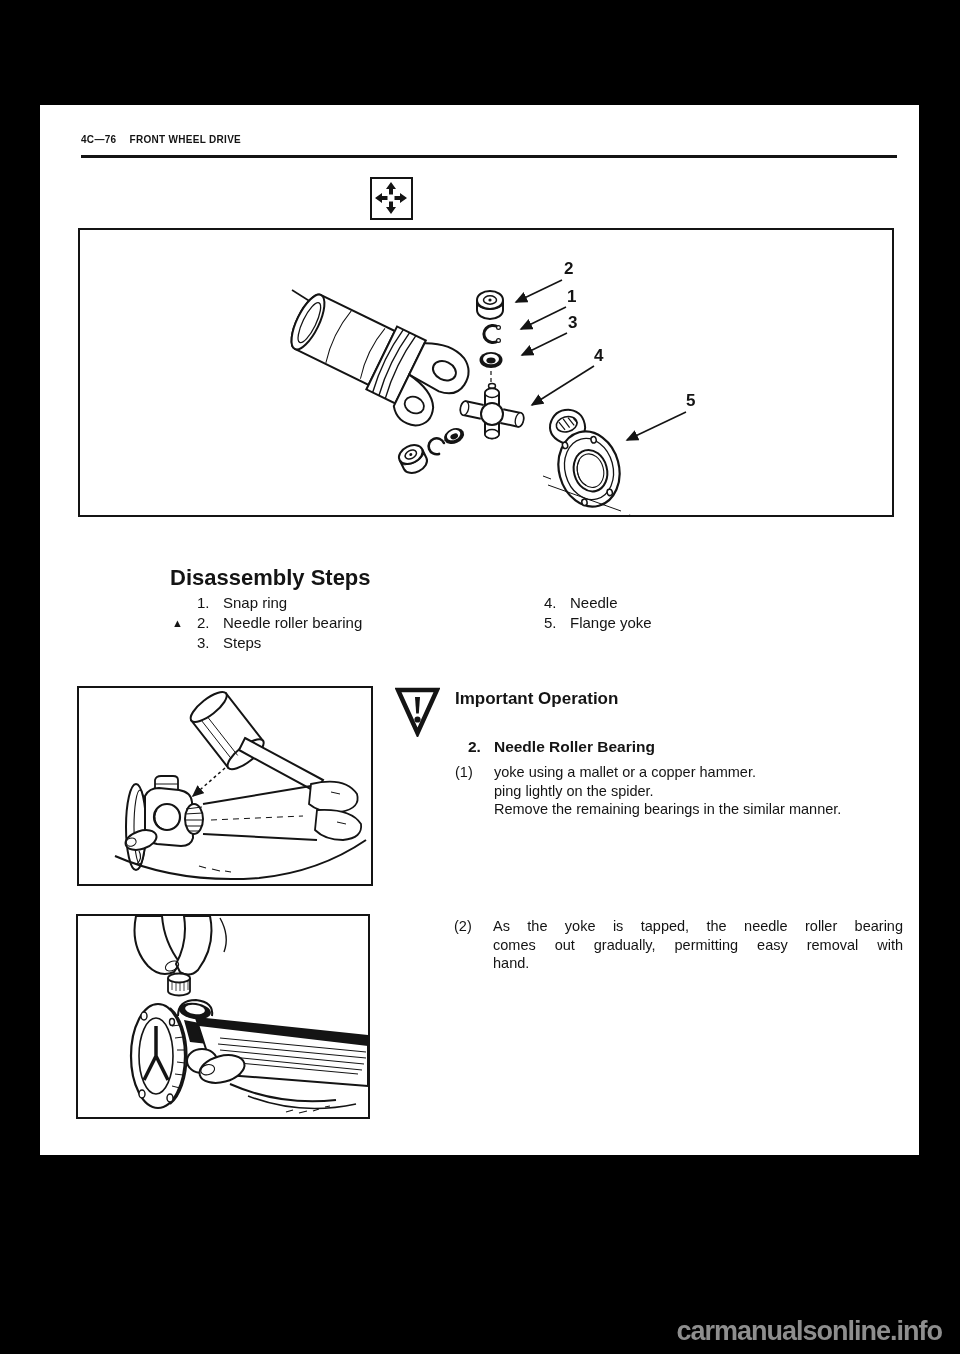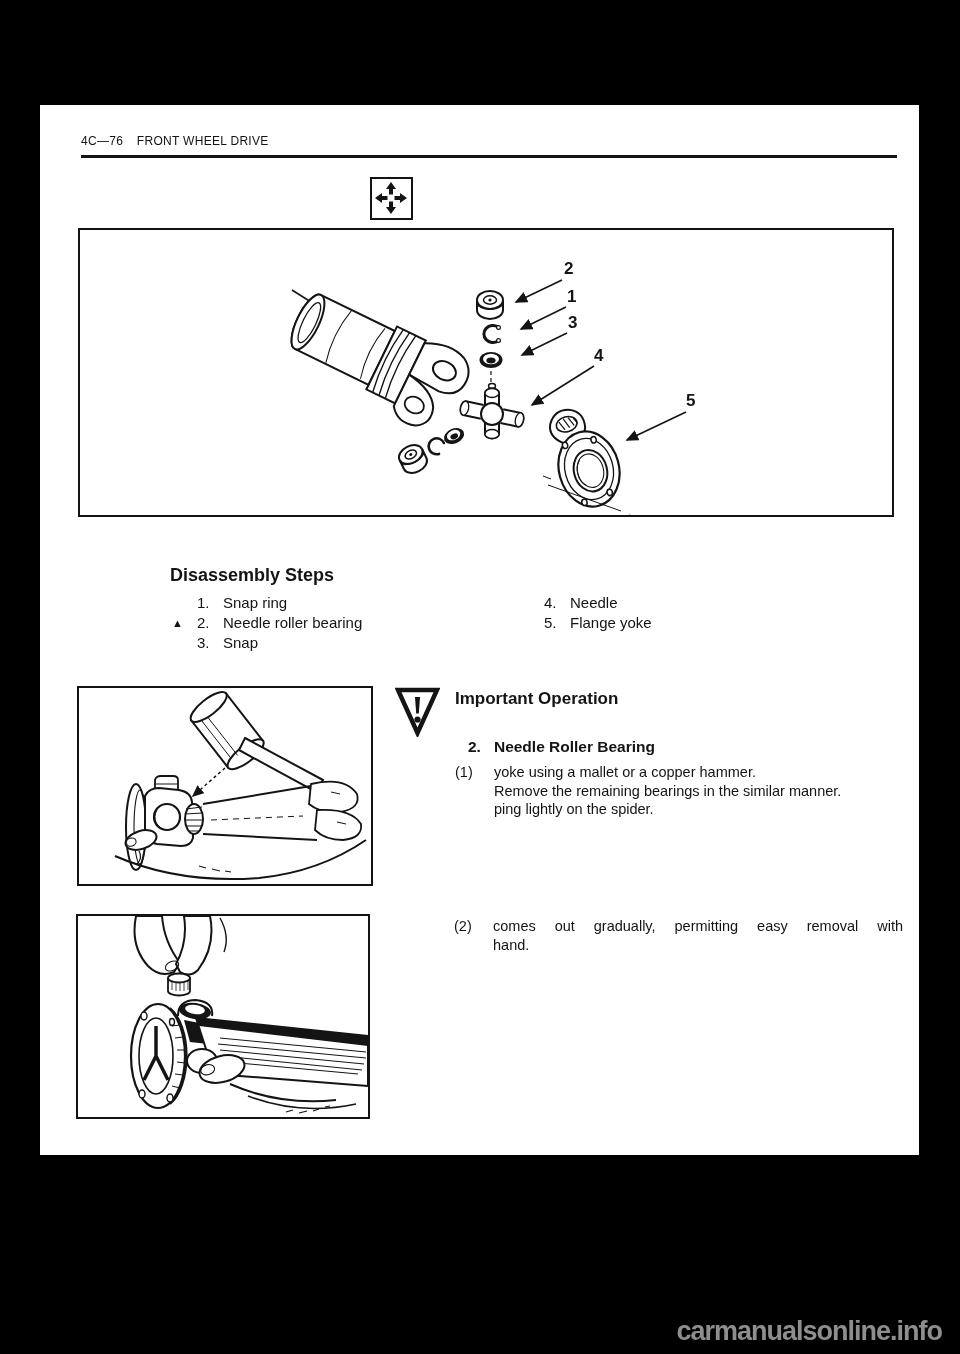--- a/index.html
+++ b/index.html
@@ -7,30 +7,30 @@
     width:960px;height:1354px;position:relative;
     background:#000;overflow:hidden;
     font-family:"Liberation Sans", sans-serif;color:#141414;
   }
   .page{
     position:absolute;left:40px;top:105px;width:879px;height:1050px;
     background:#fff;
   }
   .abs{position:absolute;}
   
-  .hdr{left:41px;top:29px;font-size:12px;font-weight:normal;letter-spacing:.3px;white-space:nowrap;}
+  .hdr{left:41px;top:29px;font-size:10px;font-weight:bold;letter-spacing:.3px;white-space:nowrap;}
   .hdr .code{margin-right:10px;}
   .rule{left:41px;top:50px;width:816px;height:3px;background:#141414;}
   
   .sec-icon{left:330px;top:72px;width:43px;height:43px;border:2.5px solid #141414;box-sizing:border-box;background:#fff;}
   .sec-title{left:388px;top:78px;font-size:26px;font-weight:bold;letter-spacing:.5px;white-space:nowrap;}
   
   .diagram-box{left:38px;top:123px;width:816px;height:289px;border:2px solid #141414;box-sizing:border-box;background:#fff;}
   
-  .steps-title{left:130px;top:460px;font-size:18px;font-weight:bold;white-space:nowrap;}
+  .steps-title{left:130px;top:460px;font-size:22px;font-weight:bold;white-space:nowrap;}
   .steps-col{font-size:15px;line-height:20px;white-space:nowrap;}
   .steps-left{left:132px;top:488px;}
   .steps-right{left:504px;top:488px;}
   .srow{display:flex;}
   .smark{width:25px;font-size:11px;}
   .snum{width:26px;}
   
   .ill1{left:37px;top:581px;width:296px;height:200px;border:2px solid #141414;box-sizing:border-box;background:#fff;}
   .ill2{left:36px;top:809px;width:294px;height:205px;border:2px solid #141414;box-sizing:border-box;background:#fff;}
   
@@ -196,21 +196,21 @@
       <span>Snap ring</span>
     </div>
     <div class="srow">
       <span class="smark">▲</span>
       <span class="snum">2.</span>
       <span>Needle roller bearing</span>
     </div>
     <div class="srow">
       <span class="smark"></span>
       <span class="snum">3.</span>
-      <span>Snap</span>
+      <span>Steps</span>
     </div>
   </div>
   <div class="abs steps-col steps-right">
     <div class="srow">
       <span class="snum">4.</span>
       <span>Needle</span>
     </div>
     <div class="srow">
       <span class="snum">5.</span>
       <span>Flange yoke</span>
@@ -305,28 +305,29 @@
   <div class="abs imp-title">Important Operation</div>
 
   <div class="abs step-head">
     <span>2.</span><span class="lbl">Needle Roller Bearing</span>
   </div>
 
   <div class="abs para p1">
     <span class="pnum">(1)</span>
     <div class="plines">
       <div>yoke using a mallet or a copper hammer.</div>
+      <div>ping lightly on the spider.</div>
       <div>Remove the remaining bearings in the similar manner.</div>
-      <div>ping lightly on the spider.</div>
     </div>
   </div>
 
   <div class="abs para p2">
     <span class="pnum">(2)</span>
     <div class="plines">
+      <div class="jl">As the yoke is tapped, the needle roller bearing</div>
       <div class="jl">comes out gradually, permitting easy removal with</div>
       <div>hand.</div>
     </div>
   </div>
 
 </div>
 
 <div class="watermark">carmanualsonline.info</div>
 
 </body></html>

